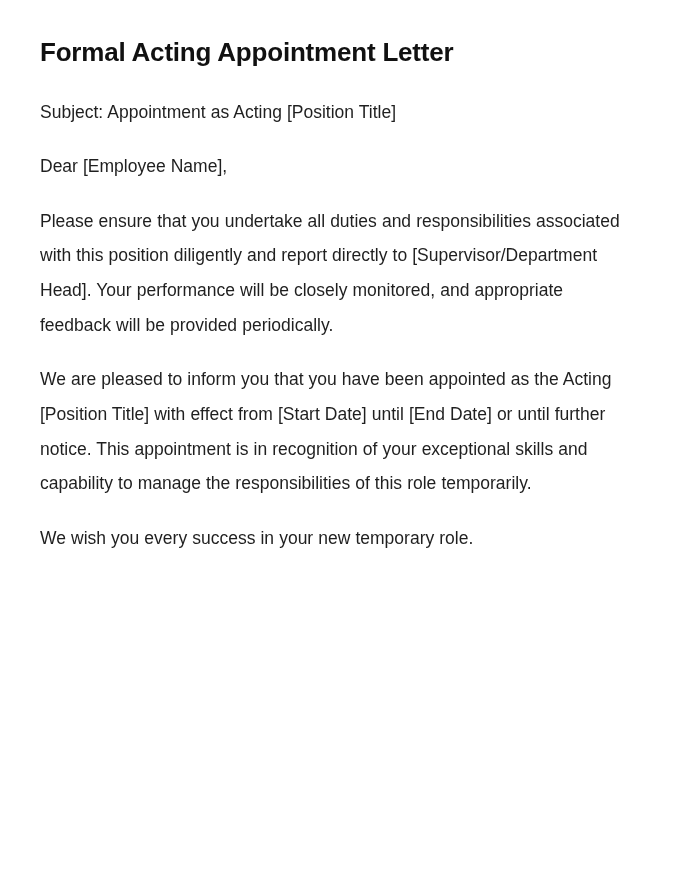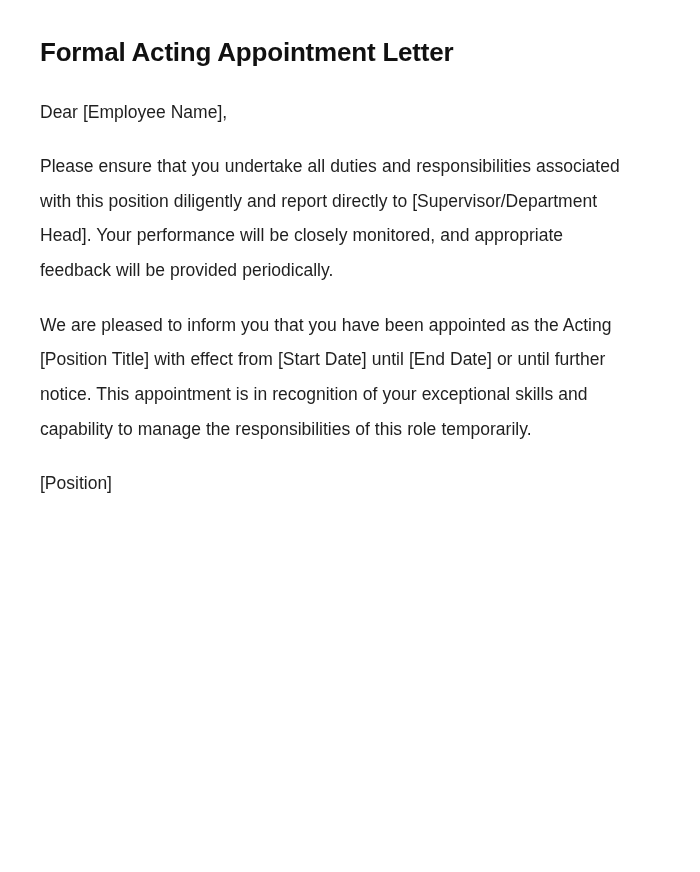--- a/index.html
+++ b/index.html
@@ -57,27 +57,28 @@
 </style>
 </head>
 <body>
 
 <div class="letter">
 
   <h1 class="letter-title">Formal Acting Appointment Letter</h1>
 
   <div class="letter-body">
 
+    <p class="letter-para">Subject: Appointment as Acting [Position Title]</p>
 
     <p class="letter-para">Dear [Employee Name],</p>
 
     <p class="letter-para">Please ensure that you undertake all duties and responsibilities associated with this position diligently and report directly to [Supervisor/Department Head]. Your performance will be closely monitored, and appropriate feedback will be provided periodically.</p>
 
     <p class="letter-para">We are pleased to inform you that you have been appointed as the Acting [Position Title] with effect from [Start Date] until [End Date] or until further notice. This appointment is in recognition of your exceptional skills and capability to manage the responsibilities of this role temporarily.</p>
 
+    <p class="letter-para">We wish you every success in your new temporary role.</p>
 
 
 
-    <p class="letter-para block-sign">[Position]</p>
 
 
   </div>
 </div>
 
 </body></html>

